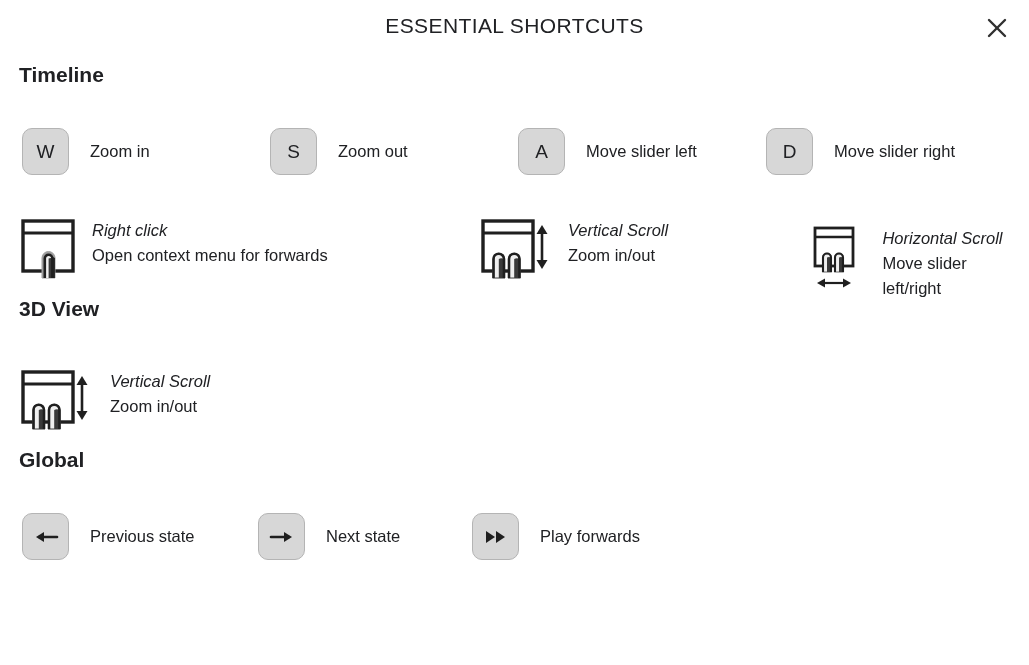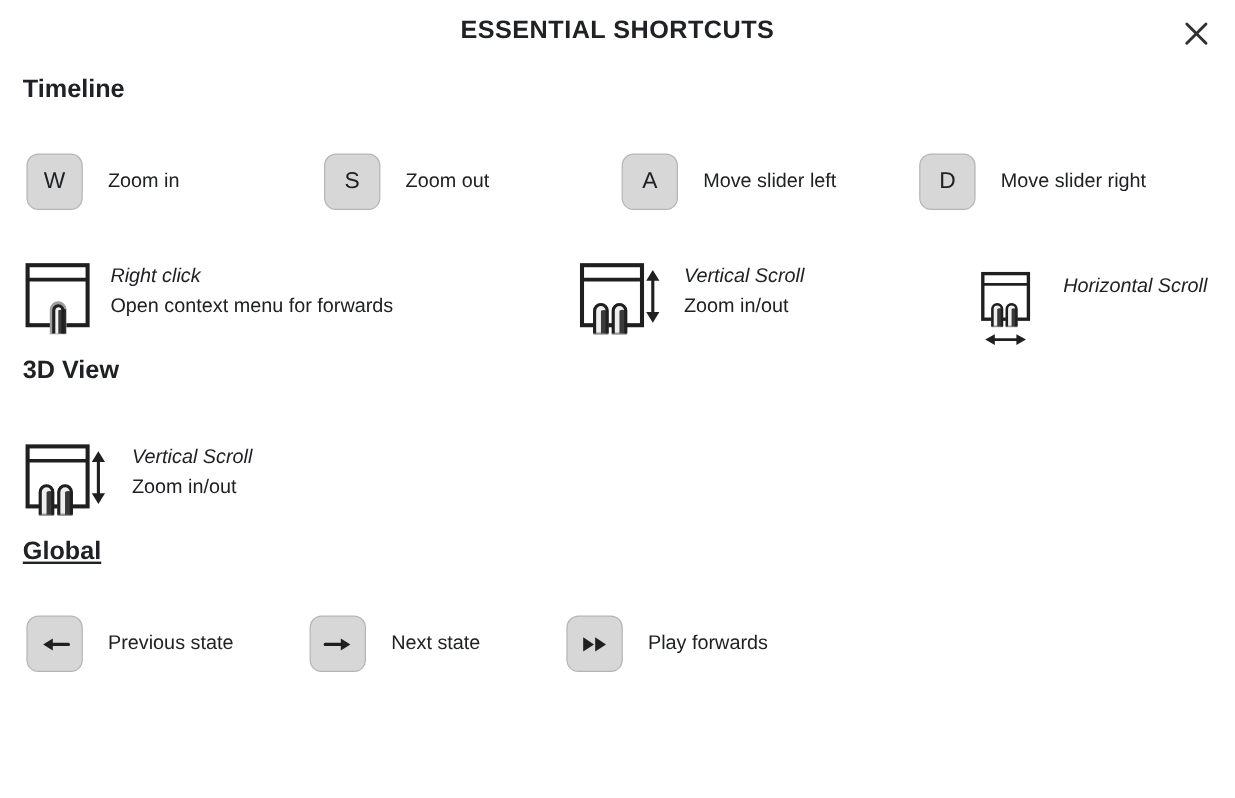--- a/index.html
+++ b/index.html
@@ -11,39 +11,39 @@
     color: #202124;
     overflow: hidden;
   }
   .dialog { position: relative; width: 1029px; height: 665px; background:#fff; }
 
   
   .header { position: relative; height: 56px; }
   .title {
     position: absolute; left: 0; right: 0; top: 14px;
     text-align: center;
-    font-size: 21px; font-weight: 700; letter-spacing: .4px;
+    font-size: 21px; font-weight: 400; letter-spacing: .4px;
     color: #202124;
   }
   .close-btn {
     position: absolute; right: 16px; top: 12px;
     width: 32px; height: 32px;
     display: flex; align-items: center; justify-content: center;
     cursor: pointer; background: none; border: none; padding: 0;
   }
   .close-btn svg { display:block; }
 
   
   .section-title {
     font-size: 21px; font-weight: 700; color: #202124;
     margin: 0; padding: 0 0 0 19px;
   }
   .sec-timeline-title { position:absolute; left:0; top:63px; }
   .sec-3d-title       { position:absolute; left:0; top:297px; }
-  .sec-global-title   { position:absolute; left:0; top:448px;text-decoration:underline; }
+  .sec-global-title   { position:absolute; left:0; top:448px; }
 
   
   .row { position: absolute; display: flex; align-items: center; }
 
   .item { display: flex; align-items: center; }
 
   
   .keycap {
     width: 47px; height: 47px;
     background: #d7d7d7;
@@ -182,20 +182,21 @@
           <path d="M31 46 L31 31.5 A4 4 0 0 1 35 31.5 L35 46 Z" fill="#3a3a3a"></path>
           <path d="M27 46 L27 31.5 A4 4 0 0 1 35 31.5 L35 46" fill="none" stroke="#1f1f1f" stroke-width="2.1" stroke-linejoin="round"></path>
 
           <line x1="13" y1="57" x2="39" y2="57" stroke="#1f1f1f" stroke-width="2.2"></line>
           <path d="M9 57 L17 52.5 L17 61.5 Z" fill="#1f1f1f"></path>
           <path d="M43 57 L35 52.5 L35 61.5 Z" fill="#1f1f1f"></path>
         </svg>
       </span>
       <span class="mouse-text" style="margin-left:22px;">
         <span class="t1">Horizontal Scroll</span>
+        <span class="t2">Move slider left/right</span>
       </span>
     </div>
 
   </div>
 
   <h2 class="section-title sec-3d-title">3D View</h2>
 
   <div class="row" id="row-3d" style="align-items:flex-start;">
     <div class="mouse-item" style="align-items:flex-start;">
       <span class="mouse-icon">

